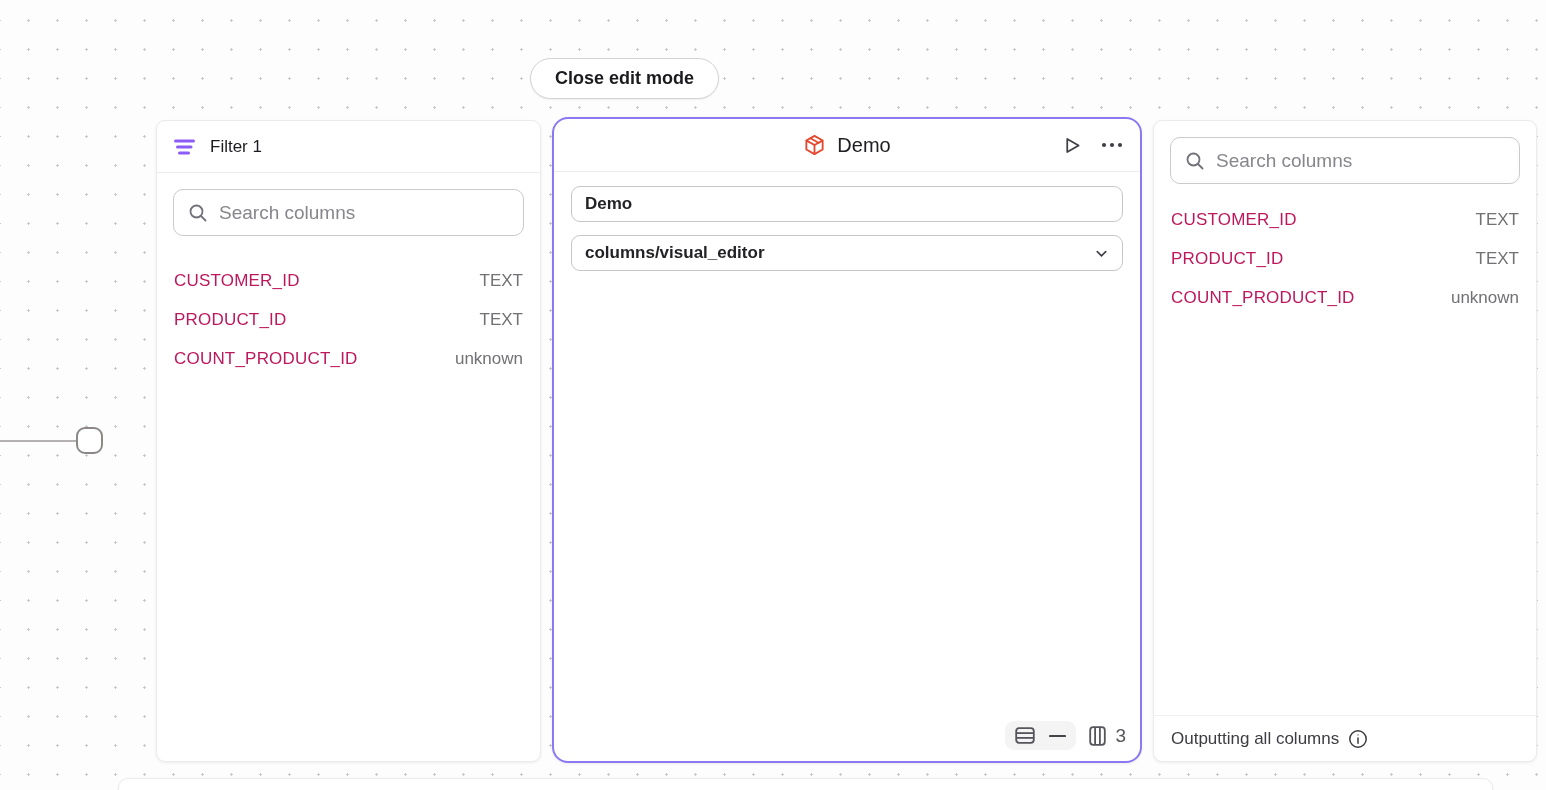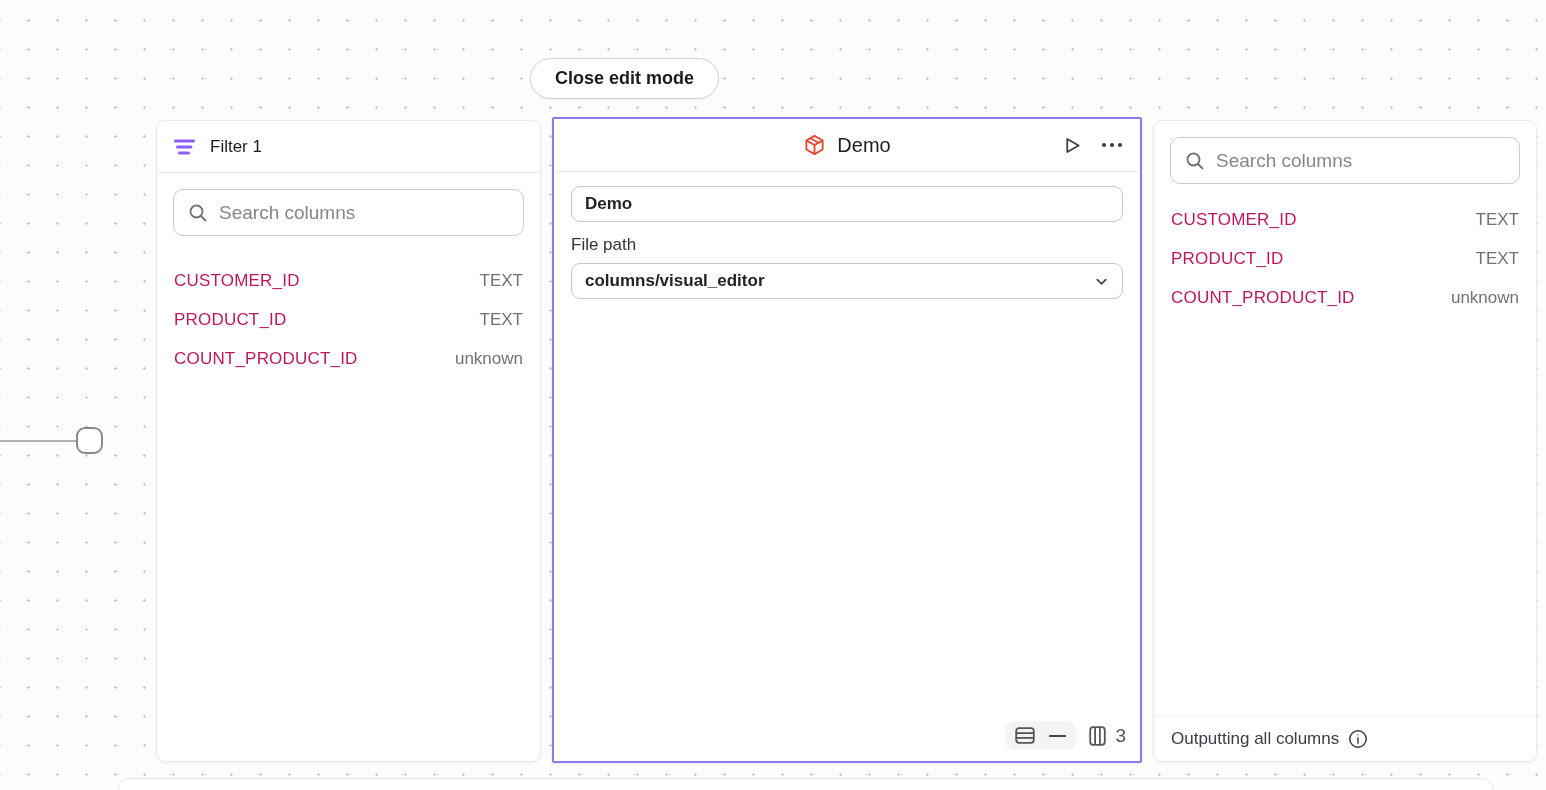--- a/index.html
+++ b/index.html
@@ -66,21 +66,21 @@
   .panel-filter .card-title { margin-left: 15px; }
 
   
   .panel-output { left: 1113px; top: 120px; width: 384px; height: 642px; }
   .panel-output .card-title { font-size: 18px; }
 
   
   .panel-model {
     left: 512px; top: 117px; width: 590px; height: 646px;
     border: 2px solid #8a79f3;
-    border-radius: 2px;
+    border-radius: 16px;
   }
   .panel-model .card-header { height: 53px; position: relative; justify-content: center; }
   .model-title-group { display: flex; align-items: center; gap: 11px; }
   .model-title { font-size: 20px; font-weight: 500; color: #202024; }
   .header-actions {
     position: absolute; right: 16px; top: 0; height: 100%;
     display: flex; align-items: center; gap: 17px;
   }
   .icon-btn { display: flex; align-items: center; justify-content: center; cursor: pointer; background: none; border: none; }
 
@@ -243,21 +243,20 @@
               <circle cx="20" cy="3" r="2.1" fill="#3f3f46"></circle>
             </svg>
           </span>
         </button>
       </div>
     </div>
 
     <div class="model-body">
       <input class="text-input" type="text" value="Demo" style="">
 
-      <div class="field-label">File path</div>
       <div class="select-input">
         <span>columns/visual_editor</span>
         <span>
           <svg width="15" height="15" viewBox="0 0 16 16" fill="none" stroke="#3f3f46" stroke-width="1.7" stroke-linecap="round" stroke-linejoin="round">
             <path d="M3.5 6 L8 10.5 L12.5 6"></path>
           </svg>
         </span>
       </div>
     </div>
 

